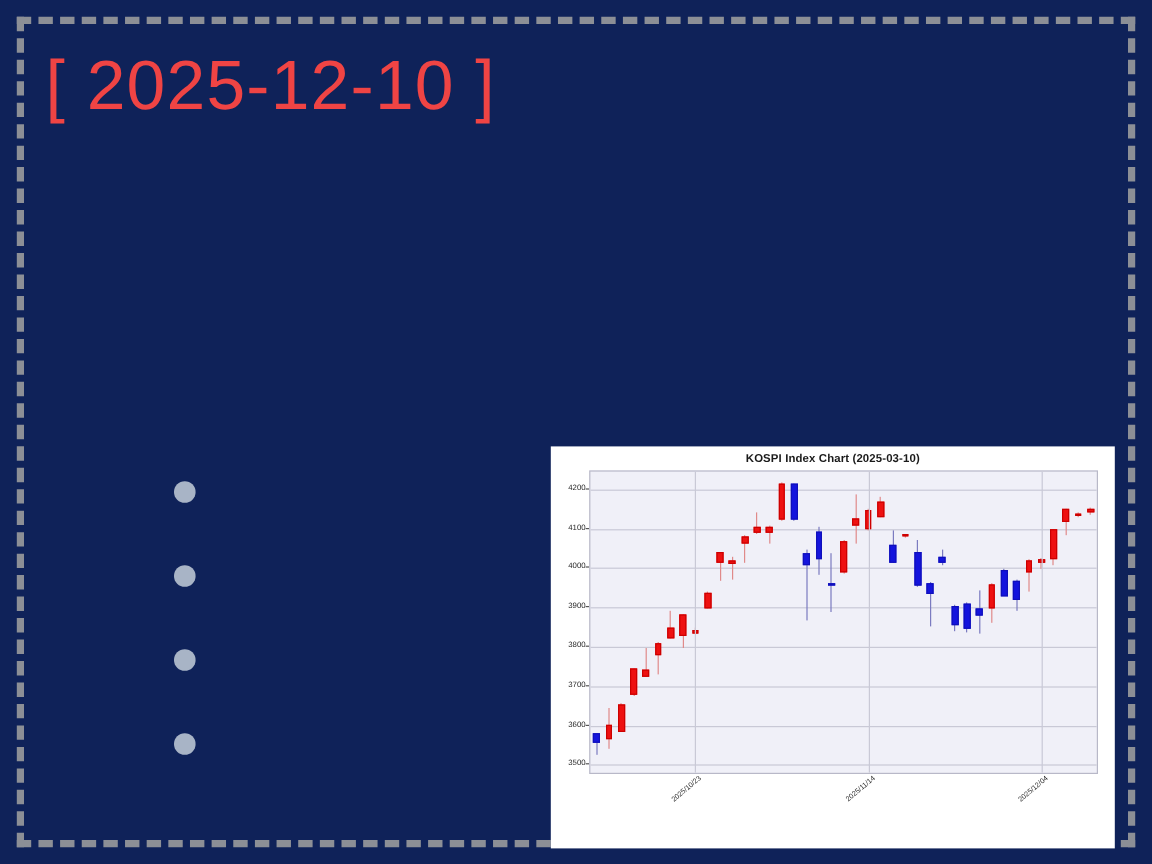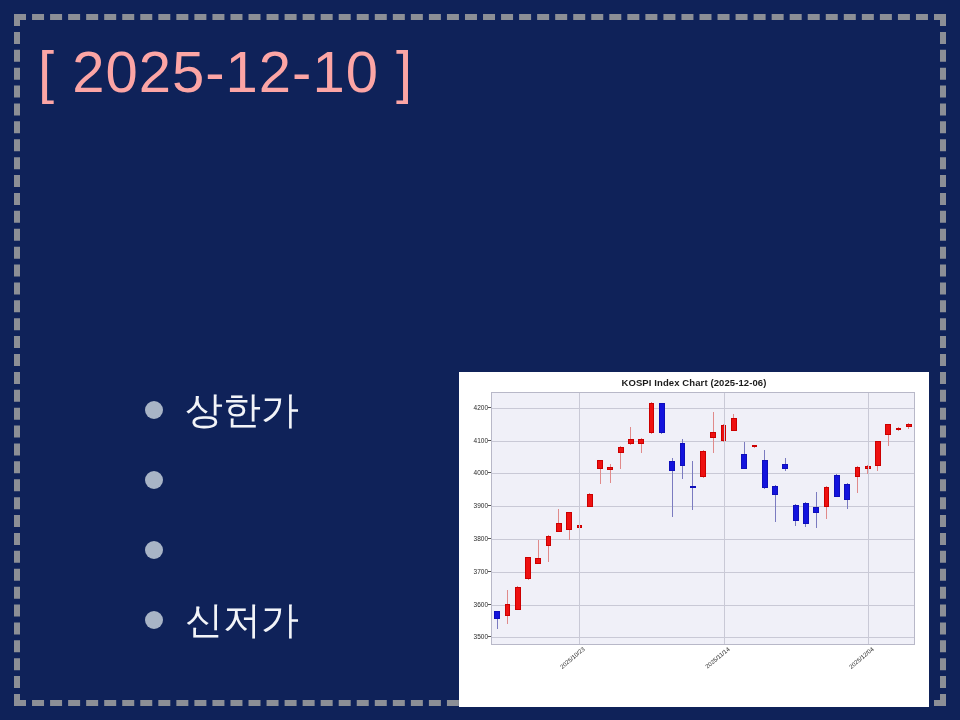--- a/index.html
+++ b/index.html
@@ -31,21 +31,21 @@
     border: 6px dashed #8c8f96;
     box-sizing: border-box;
     pointer-events: none;
   }
   #date-header {
     position: absolute;
     left: 38px;
     top: 42px;
     font-size: 58px;
     line-height: 1.05;
-    color: #fca5a5;
+    color: #ef4444;
     letter-spacing: 1px;
     white-space: nowrap;
     font-weight: 400;
   }
   #main-title {
     position: absolute;
     left: 0px;
     top: 155px;
     width: 960px;
     text-align: center;
@@ -196,36 +196,34 @@
 <div id="slide">
 
   <div id="frame"></div>
 
   <div id="date-header">[ 2025-12-10 ]</div>
 
 
   <ul id="bullet-list">
       <li>
         <span class="bullet-dot"></span>
-        <span class="bullet-label">상한가</span>
       </li>
       <li>
         <span class="bullet-dot"></span>
       </li>
       <li>
         <span class="bullet-dot"></span>
       </li>
       <li>
         <span class="bullet-dot"></span>
-        <span class="bullet-label">신저가</span>
       </li>
     </ul>
 
   <div id="chart-card">
-    <div id="chart-title">KOSPI Index Chart (2025-12-06)</div>
+    <div id="chart-title">KOSPI Index Chart (2025-03-10)</div>
     <div id="ytick-holder">
         <div class="ytick-label" style="top: 244.438px;">3500</div>
         <div class="ytick-mark" style="top: 244.438px;"></div>
         <div class="ytick-label" style="top: 211.627px;">3600</div>
         <div class="ytick-mark" style="top: 211.627px;"></div>
         <div class="ytick-label" style="top: 178.817px;">3700</div>
         <div class="ytick-mark" style="top: 178.817px;"></div>
         <div class="ytick-label" style="top: 146.007px;">3800</div>
         <div class="ytick-mark" style="top: 146.007px;"></div>
         <div class="ytick-label" style="top: 113.196px;">3900</div>

